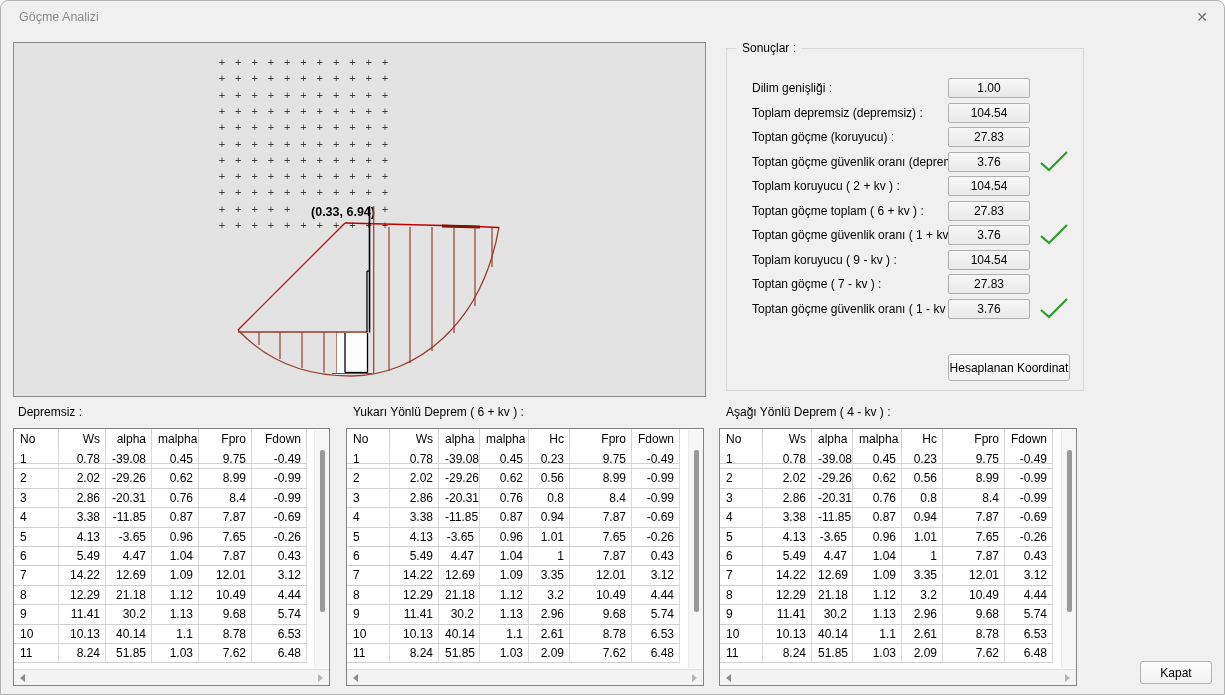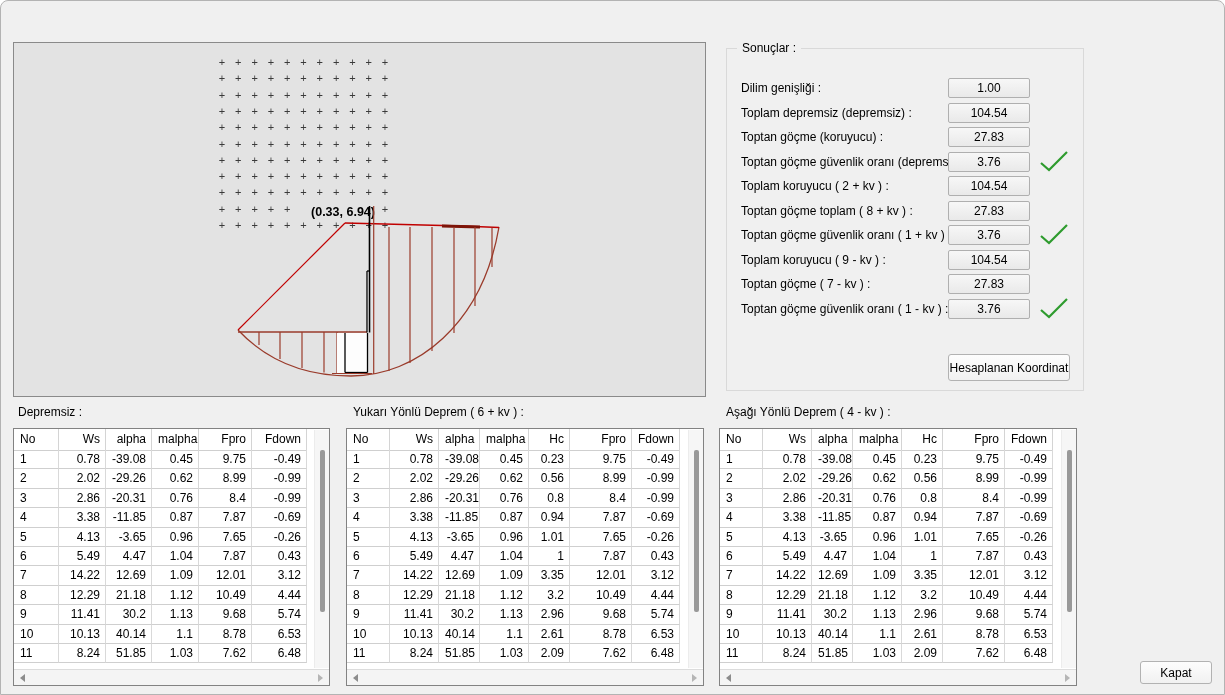--- a/index.html
+++ b/index.html
@@ -9,49 +9,53 @@
   .titlebar{position:absolute;left:0;top:0;width:100%;height:32px;}
   .title-text{position:absolute;left:18px;top:9px;font-size:12.5px;color:#8a8a8a;}
   .close-btn{position:absolute;right:12px;top:6px;width:20px;height:20px;text-align:center;line-height:20px;
              font-size:14px;color:#6f6f6f;cursor:default;}
   
   .canvas-panel{position:absolute;left:12px;top:41px;width:693px;height:355px;background:#e3e3e3;
                 border:1px solid #8a8a8a;}
   
   .groupbox{position:absolute;left:725px;top:47px;width:358px;height:343px;border:1px solid #d9d9d9;}
   .legend{position:absolute;left:10px;top:-8px;background:#f0f0f0;padding:0 5px;font-size:12px;}
-  .res-label{position:absolute;left:14px;height:20px;line-height:20px;white-space:nowrap;}
+  .res-label{position:absolute;left:25px;height:20px;line-height:20px;white-space:nowrap;}
   .value-box{position:absolute;left:221px;width:82px;height:20px;border:1px solid #afafaf;border-radius:2px;
              background:linear-gradient(#f7f7f7,#e9e9e9);text-align:center;line-height:18px;font-size:12px;}
   .check{position:absolute;left:312px;width:30px;height:22px;}
   .win-button{position:absolute;background:linear-gradient(#fdfdfd,#f1f1f1);border:1px solid #b2b2b2;
               border-radius:3px;font-size:12px;text-align:center;font-family:inherit;color:#000;padding:0;}
   
   .tbl-title{position:absolute;top:404px;height:16px;white-space:nowrap;font-size:12px;}
   .listview{position:absolute;top:427px;height:258px;background:#ffffff;border:1px solid #828282;overflow:hidden;}
   .lv-header{display:flex;height:21px;}
-  .hcell{height:22px;line-height:20px;border-right:1px solid #d4d4d4;border-bottom:1px solid #cfcfcf;
+  .hcell{height:35px;line-height:20px;border-right:1px solid #d4d4d4;border-bottom:1px solid #cfcfcf;
          padding:0 5px 0 6px;overflow:hidden;}
   .hcell.num{text-align:right;}
   .lv-row{display:flex;height:19.4px;}
   .cell{height:19.4px;line-height:18.4px;border-right:1px solid #d9d9d9;border-bottom:1px solid #cfcfcf;
         padding:0 5px 0 6px;overflow:hidden;}
   .cell.num{text-align:right;}
   .vsb{position:absolute;top:1px;right:0;width:15px;bottom:17px;background:#f6f6f6;border-left:1px solid #ececec;}
   .vthumb{position:absolute;left:5px;top:20px;width:5px;height:162px;background:#999999;border-radius:2px;}
   .hsb{position:absolute;left:0;right:0;bottom:0;height:16px;background:#f4f4f4;border-top:1px solid #dcdcdc;}
   .arr{position:absolute;top:4px;width:0;height:0;border-top:4px solid transparent;border-bottom:4px solid transparent;}
   .arr-l{left:6px;border-right:5px solid #8c8c8c;}
   .arr-r{right:6px;border-left:5px solid #b5b5b5;}
 </style>
 </head>
 <body>
 
 <div class="dialog">
 
+  <div class="titlebar">
+    <span class="title-text">Göçme Analizi</span>
+    <span class="close-btn">✕</span>
+  </div>
 
   <div class="canvas-panel">
     <svg id="drawing" width="691" height="353" viewBox="0 0 691 353">
       <g id="marker-grid">
           <text x="208.0" y="23.0" font-size="11" text-anchor="middle" fill="#3a3a3a">+</text>
           <text x="224.3" y="23.0" font-size="11" text-anchor="middle" fill="#3a3a3a">+</text>
           <text x="240.6" y="23.0" font-size="11" text-anchor="middle" fill="#3a3a3a">+</text>
           <text x="256.9" y="23.0" font-size="11" text-anchor="middle" fill="#3a3a3a">+</text>
           <text x="273.2" y="23.0" font-size="11" text-anchor="middle" fill="#3a3a3a">+</text>
           <text x="289.5" y="23.0" font-size="11" text-anchor="middle" fill="#3a3a3a">+</text>
@@ -207,21 +211,21 @@
         <div class="value-box" style="top: 53.5px;">104.54</div>
         <div class="res-label" style="top: 78px;">Toptan göçme (koruyucu) :</div>
         <div class="value-box" style="top: 78px;">27.83</div>
         <div class="res-label" style="top: 102.5px;">Toptan göçme güvenlik oranı (depremsiz) :</div>
         <div class="value-box" style="top: 102.5px;">3.76</div>
         <div class="check" style="top: 101.5px;"><svg width="30" height="22" viewBox="0 0 30 22">
             <path d="M2 12 L10 19 L28 1" fill="none" stroke="#2e9b2e" stroke-width="2.2"></path>
           </svg></div>
         <div class="res-label" style="top: 127px;">Toplam koruyucu ( 2 + kv ) :</div>
         <div class="value-box" style="top: 127px;">104.54</div>
-        <div class="res-label" style="top: 151.5px;">Toptan göçme toplam ( 8 + kv ) :</div>
+        <div class="res-label" style="top: 151.5px;">Toptan göçme toplam ( 6 + kv ) :</div>
         <div class="value-box" style="top: 151.5px;">27.83</div>
         <div class="res-label" style="top: 176px;">Toptan göçme güvenlik oranı ( 1 + kv ) :</div>
         <div class="value-box" style="top: 176px;">3.76</div>
         <div class="check" style="top: 175px;"><svg width="30" height="22" viewBox="0 0 30 22">
             <path d="M2 12 L10 19 L28 1" fill="none" stroke="#2e9b2e" stroke-width="2.2"></path>
           </svg></div>
         <div class="res-label" style="top: 200.5px;">Toplam koruyucu ( 9 - kv ) :</div>
         <div class="value-box" style="top: 200.5px;">104.54</div>
         <div class="res-label" style="top: 225px;">Toptan göçme ( 7 - kv ) :</div>
         <div class="value-box" style="top: 225px;">27.83</div>

